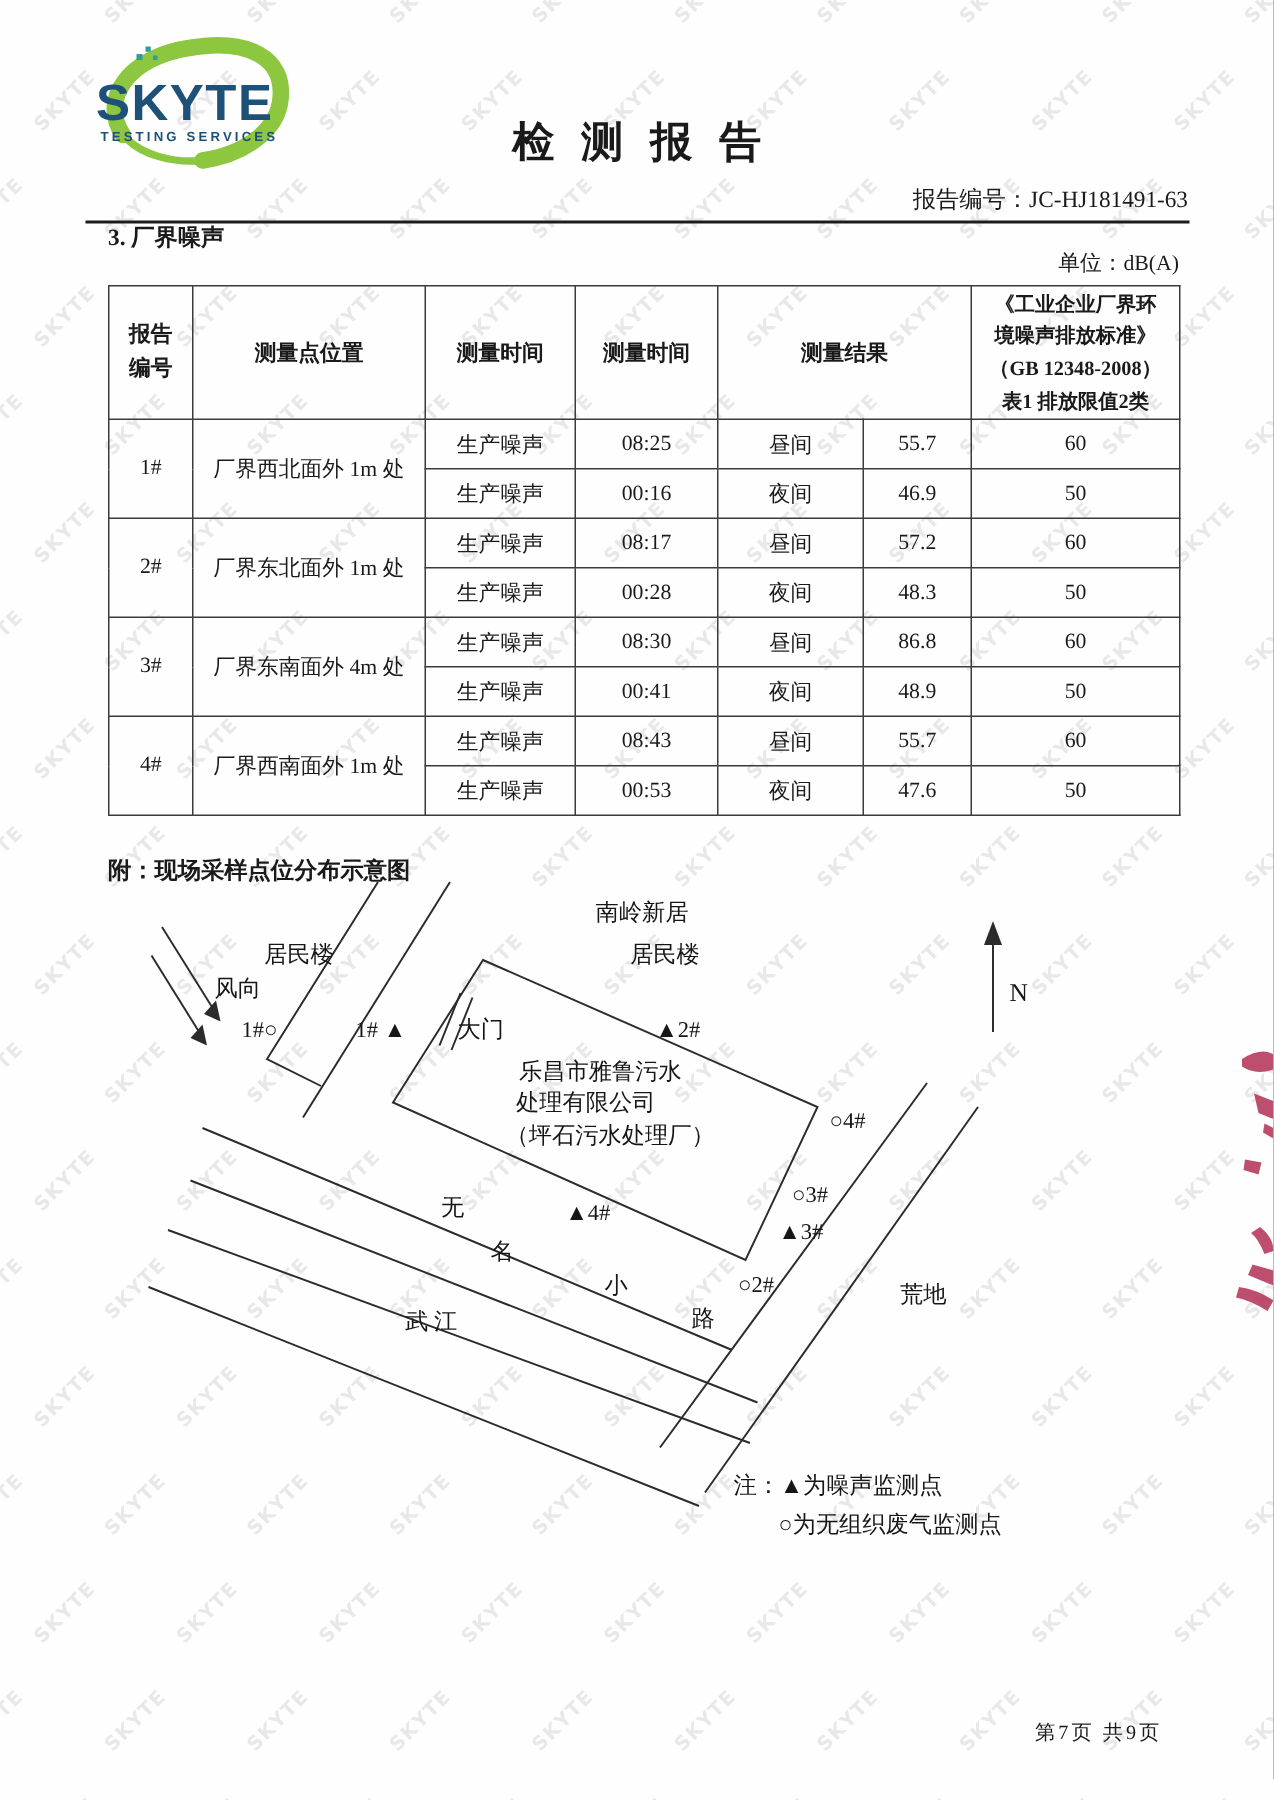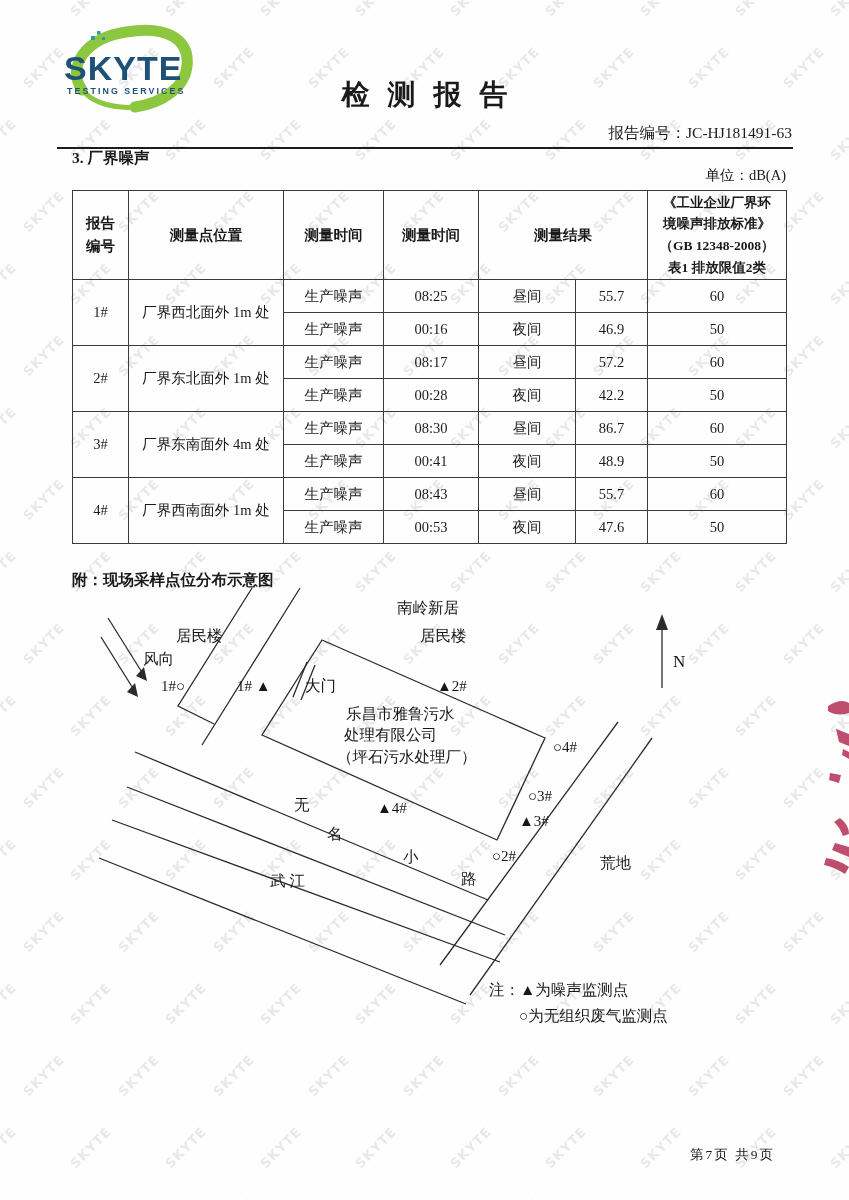--- a/index.html
+++ b/index.html
@@ -278,30 +278,30 @@
       <td>生产噪声</td>
       <td>08:17</td>
       <td>昼间</td>
       <td>57.2</td>
       <td>60</td>
     </tr>
     <tr class="r">
       <td>生产噪声</td>
       <td>00:28</td>
       <td>夜间</td>
-      <td>42.2</td>
+      <td>48.3</td>
       <td>50</td>
     </tr>
     <tr class="r">
       <td rowspan="2">3#</td>
       <td rowspan="2">厂界东南面外 4m 处</td>
       <td>生产噪声</td>
       <td>08:30</td>
       <td>昼间</td>
-      <td>86.7</td>
+      <td>86.8</td>
       <td>60</td>
     </tr>
     <tr class="r">
       <td>生产噪声</td>
       <td>00:41</td>
       <td>夜间</td>
       <td>48.9</td>
       <td>50</td>
     </tr>
     <tr class="r">

